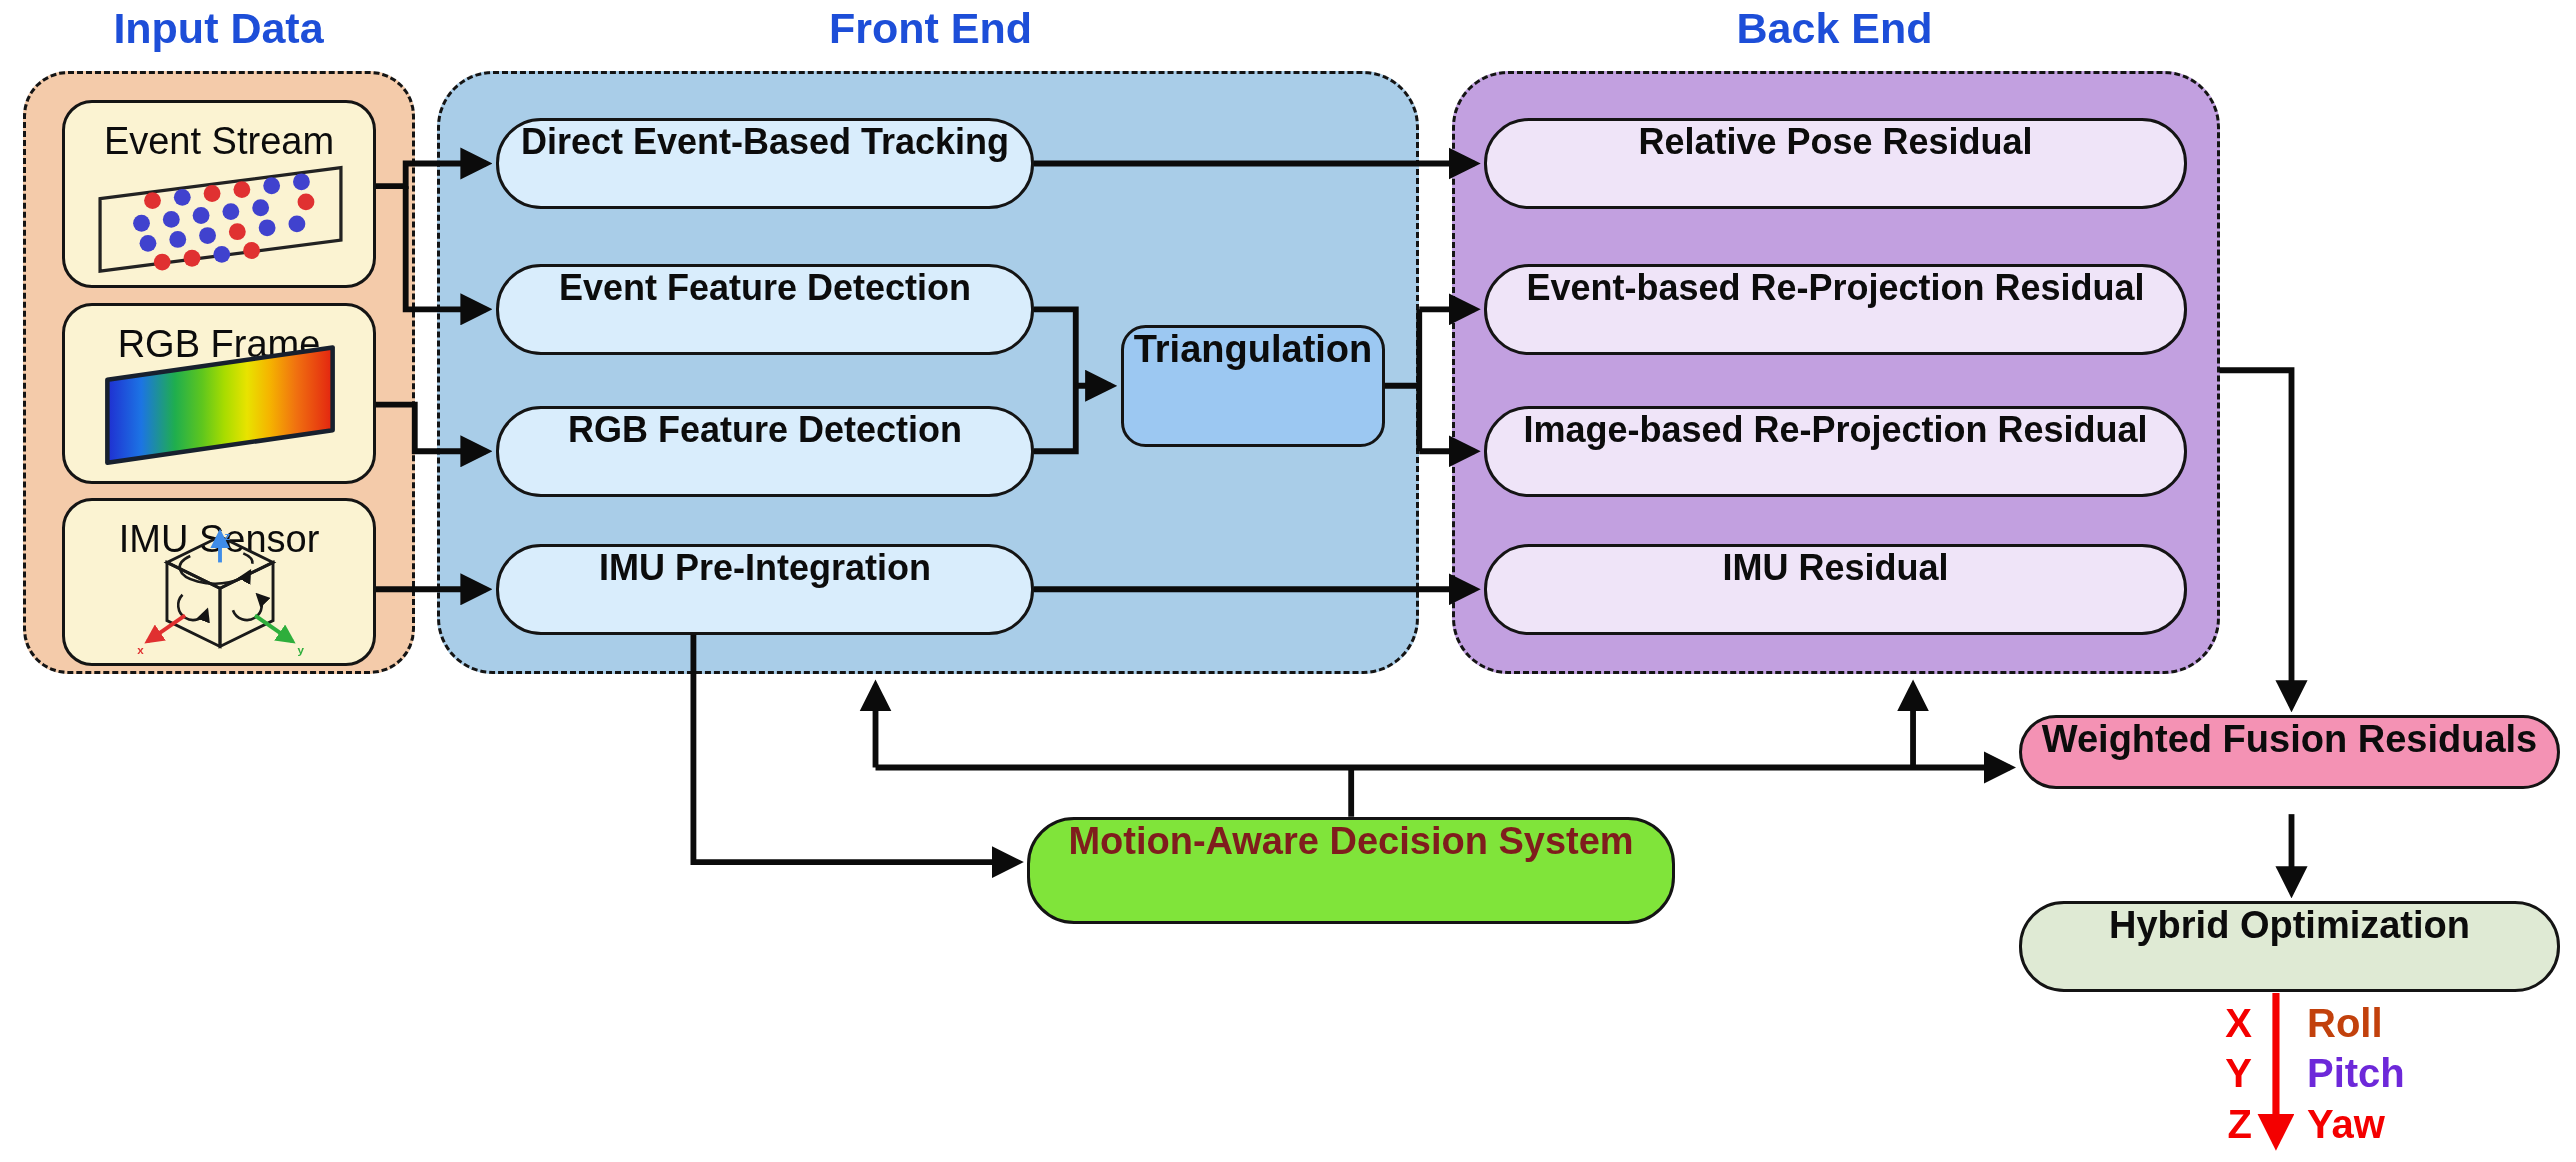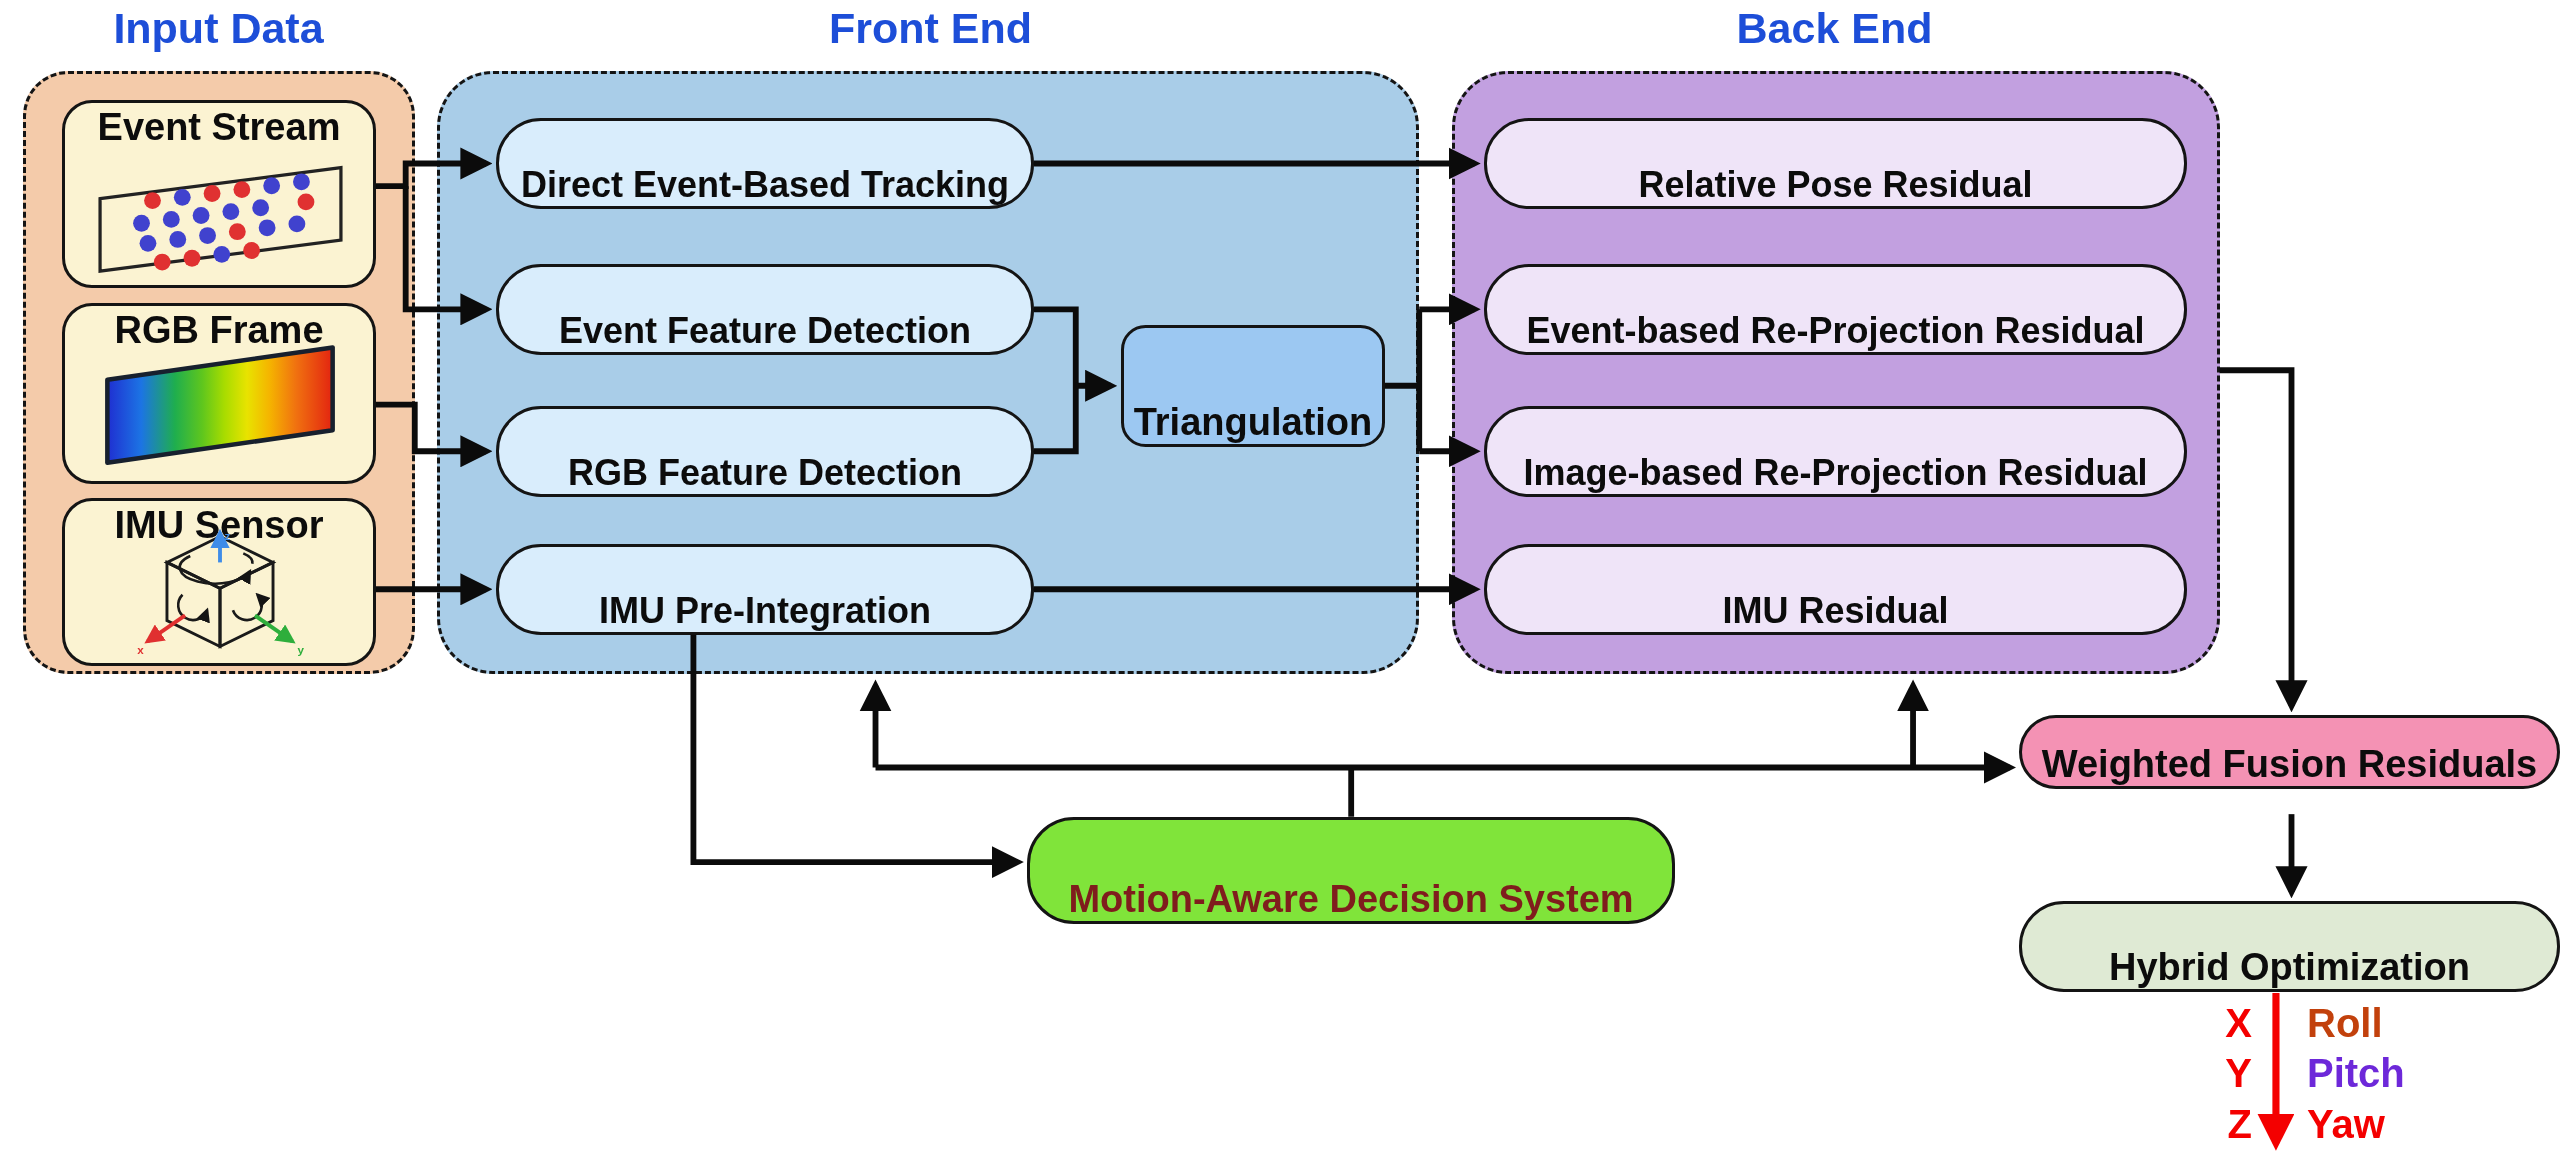--- a/index.html
+++ b/index.html
@@ -8,24 +8,24 @@
           font-family:"Liberation Sans", sans-serif;}
   .section-title{position:absolute;top:3.9px;width:415px;text-align:center;
           font-size:43px;font-weight:bold;color:#1d4ed8;z-index:3;}
   .container{position:absolute;top:71px;height:603px;box-sizing:border-box;
           border:3.9px dashed #141414;z-index:1;}
   .c-input{left:23px;width:392px;border-radius:45px;}
   .c-front{left:437px;width:982px;border-radius:56px;}
   .c-back{left:1452px;width:768px;border-radius:56px;}
   .inputbox{position:absolute;left:62px;width:314px;box-sizing:border-box;
           border:3.2px solid #141414;border-radius:30px;text-align:center;z-index:2;}
-  .inputbox .lbl{display:block;padding-top:3px;font-size:38px;font-weight:bold;color:#0c0c0c;}
+  .inputbox .lbl{display:block;padding-top:17px;font-size:38px;font-weight:normal;color:#0c0c0c;}
   .icon{position:absolute;z-index:2;}
   .pill{position:absolute;box-sizing:border-box;border:3.2px solid #141414;
-          display:flex;align-items:flex-end;justify-content:center;
+          display:flex;align-items:flex-start;justify-content:center;
           font-weight:bold;color:#0c0c0c;white-space:nowrap;z-index:2;}
   .front-pill{left:496px;width:538px;height:91px;border-radius:45px;font-size:36px;}
   .back-pill{left:1484px;width:703px;height:91px;border-radius:45px;font-size:36px;}
   .tri{left:1121px;top:325px;width:264px;height:122px;border-radius:24.6px;font-size:38px;}
   .bignode{font-size:38px;}
   .axis-label{position:absolute;font-size:40px;font-weight:bold;z-index:3;line-height:52px;}
   .overlay{position:absolute;left:0;top:0;z-index:4;pointer-events:none;}
 </style>
 </head>
 <body>

